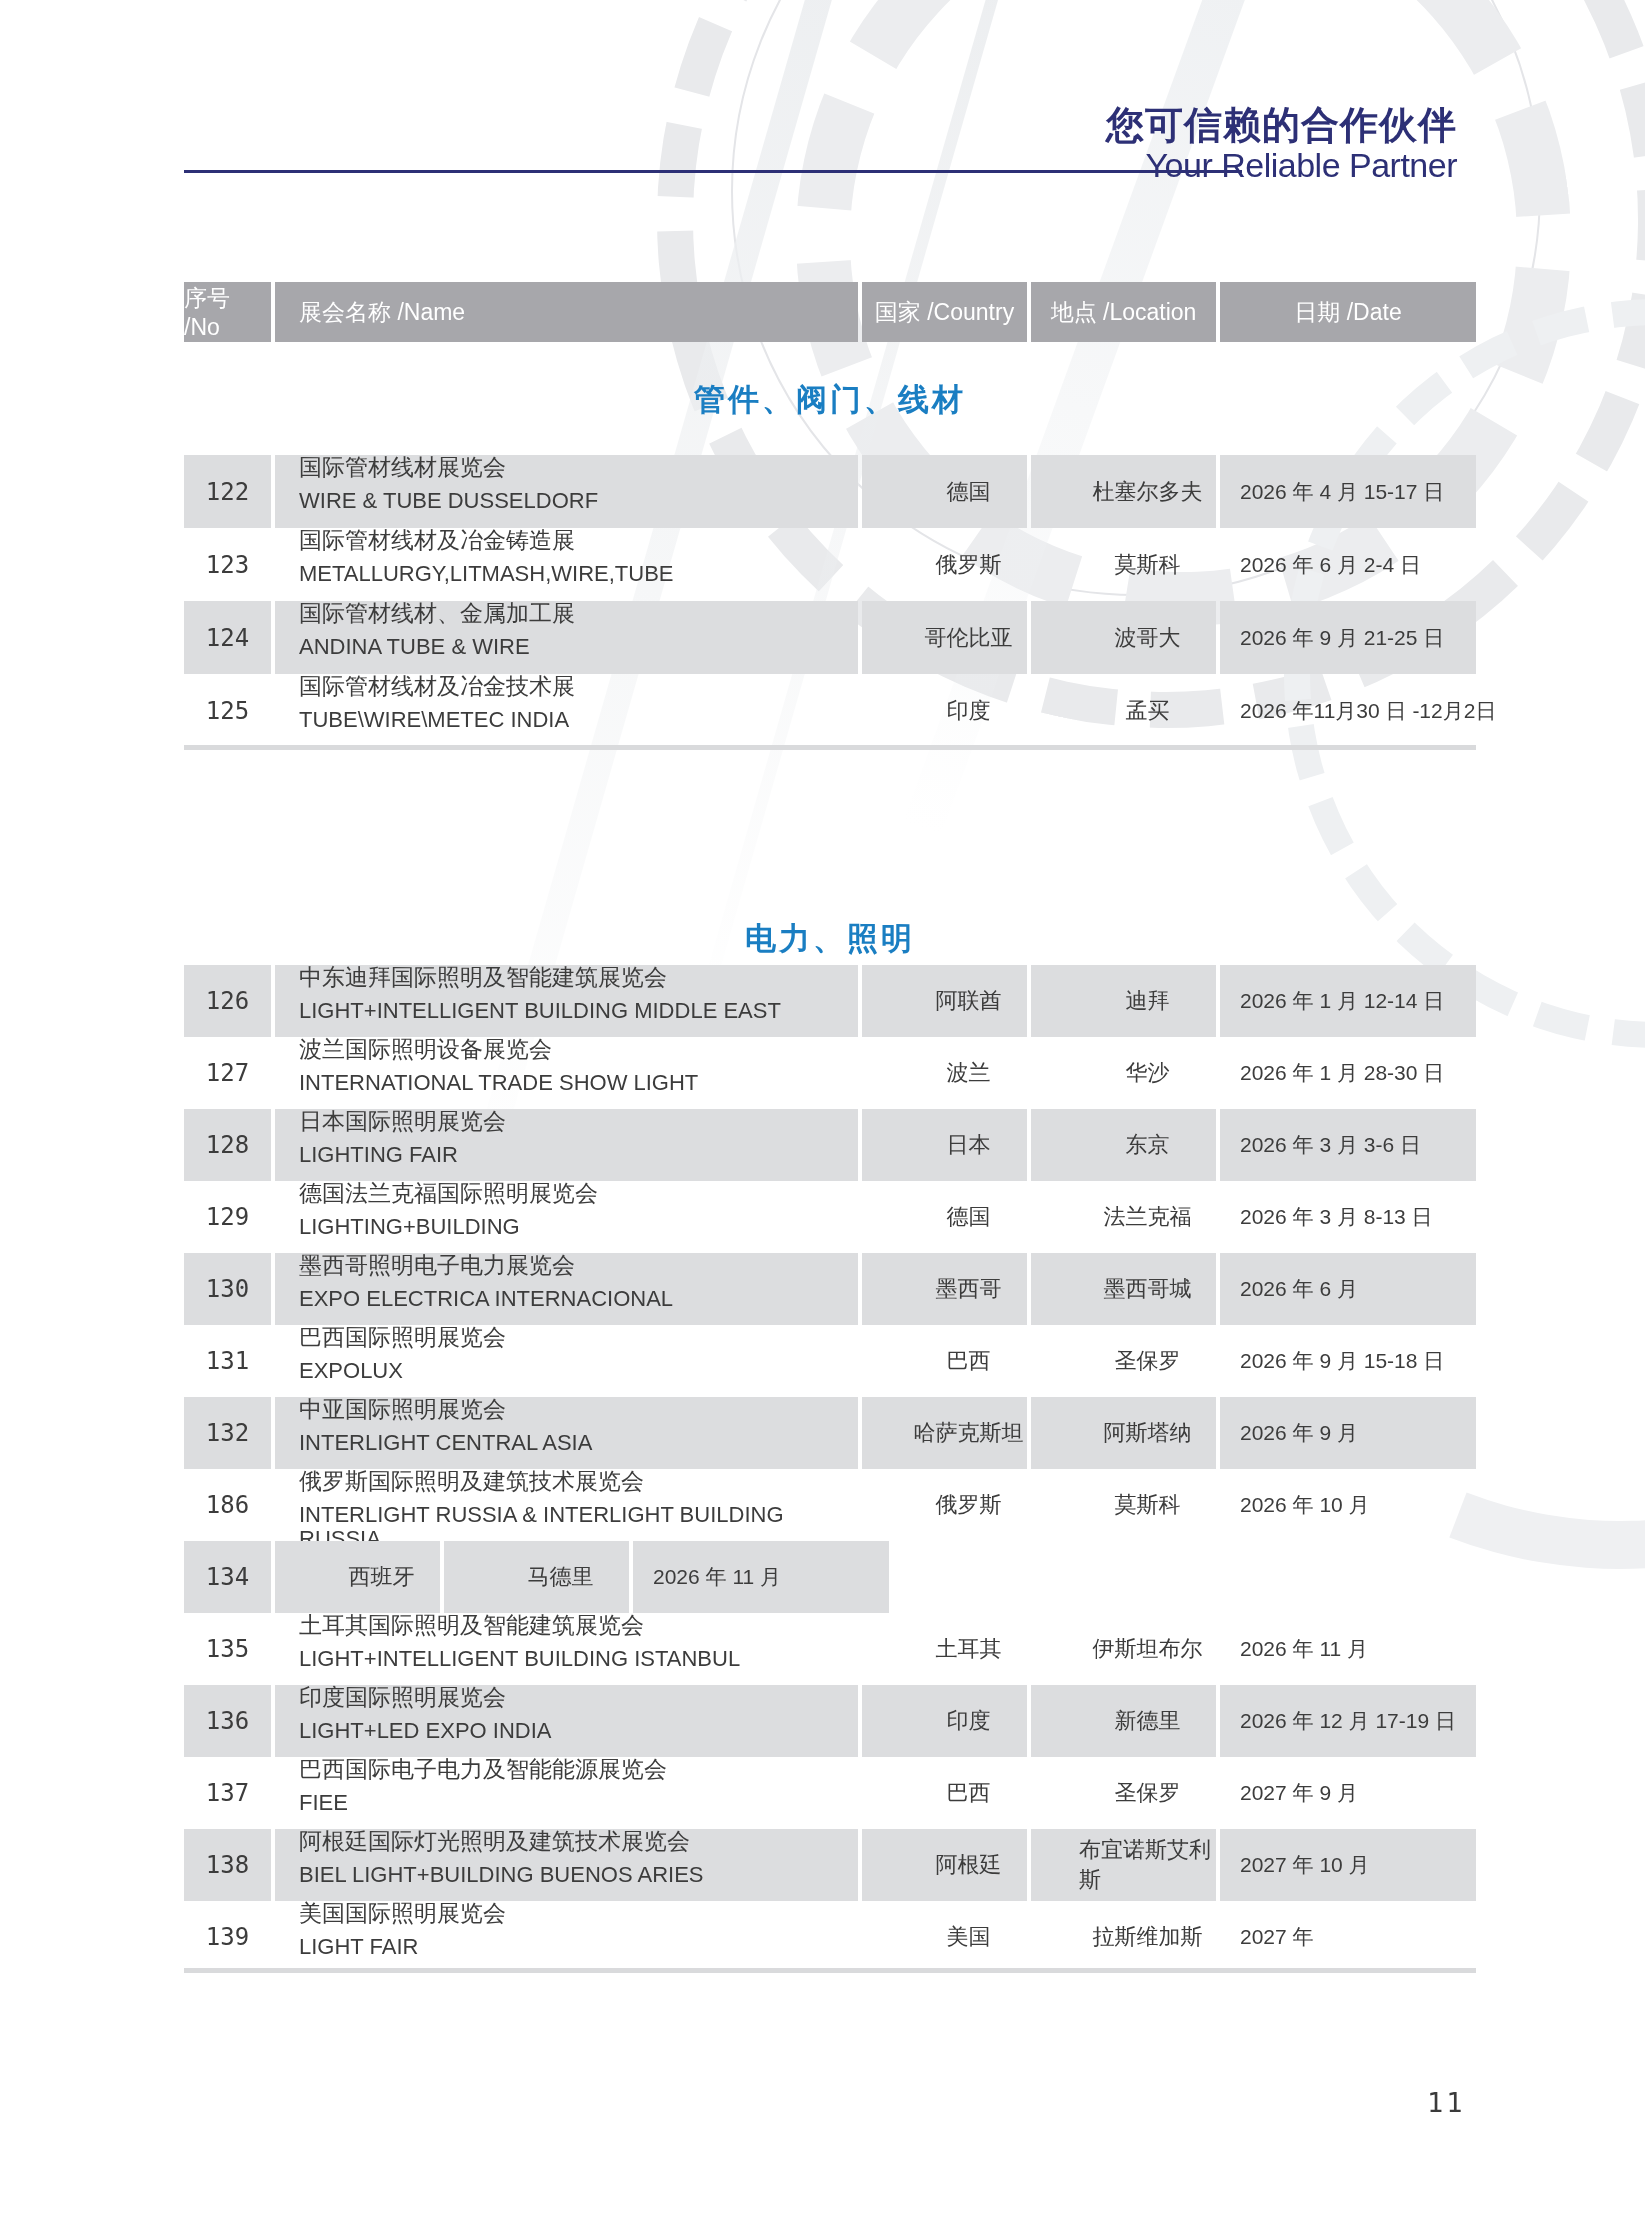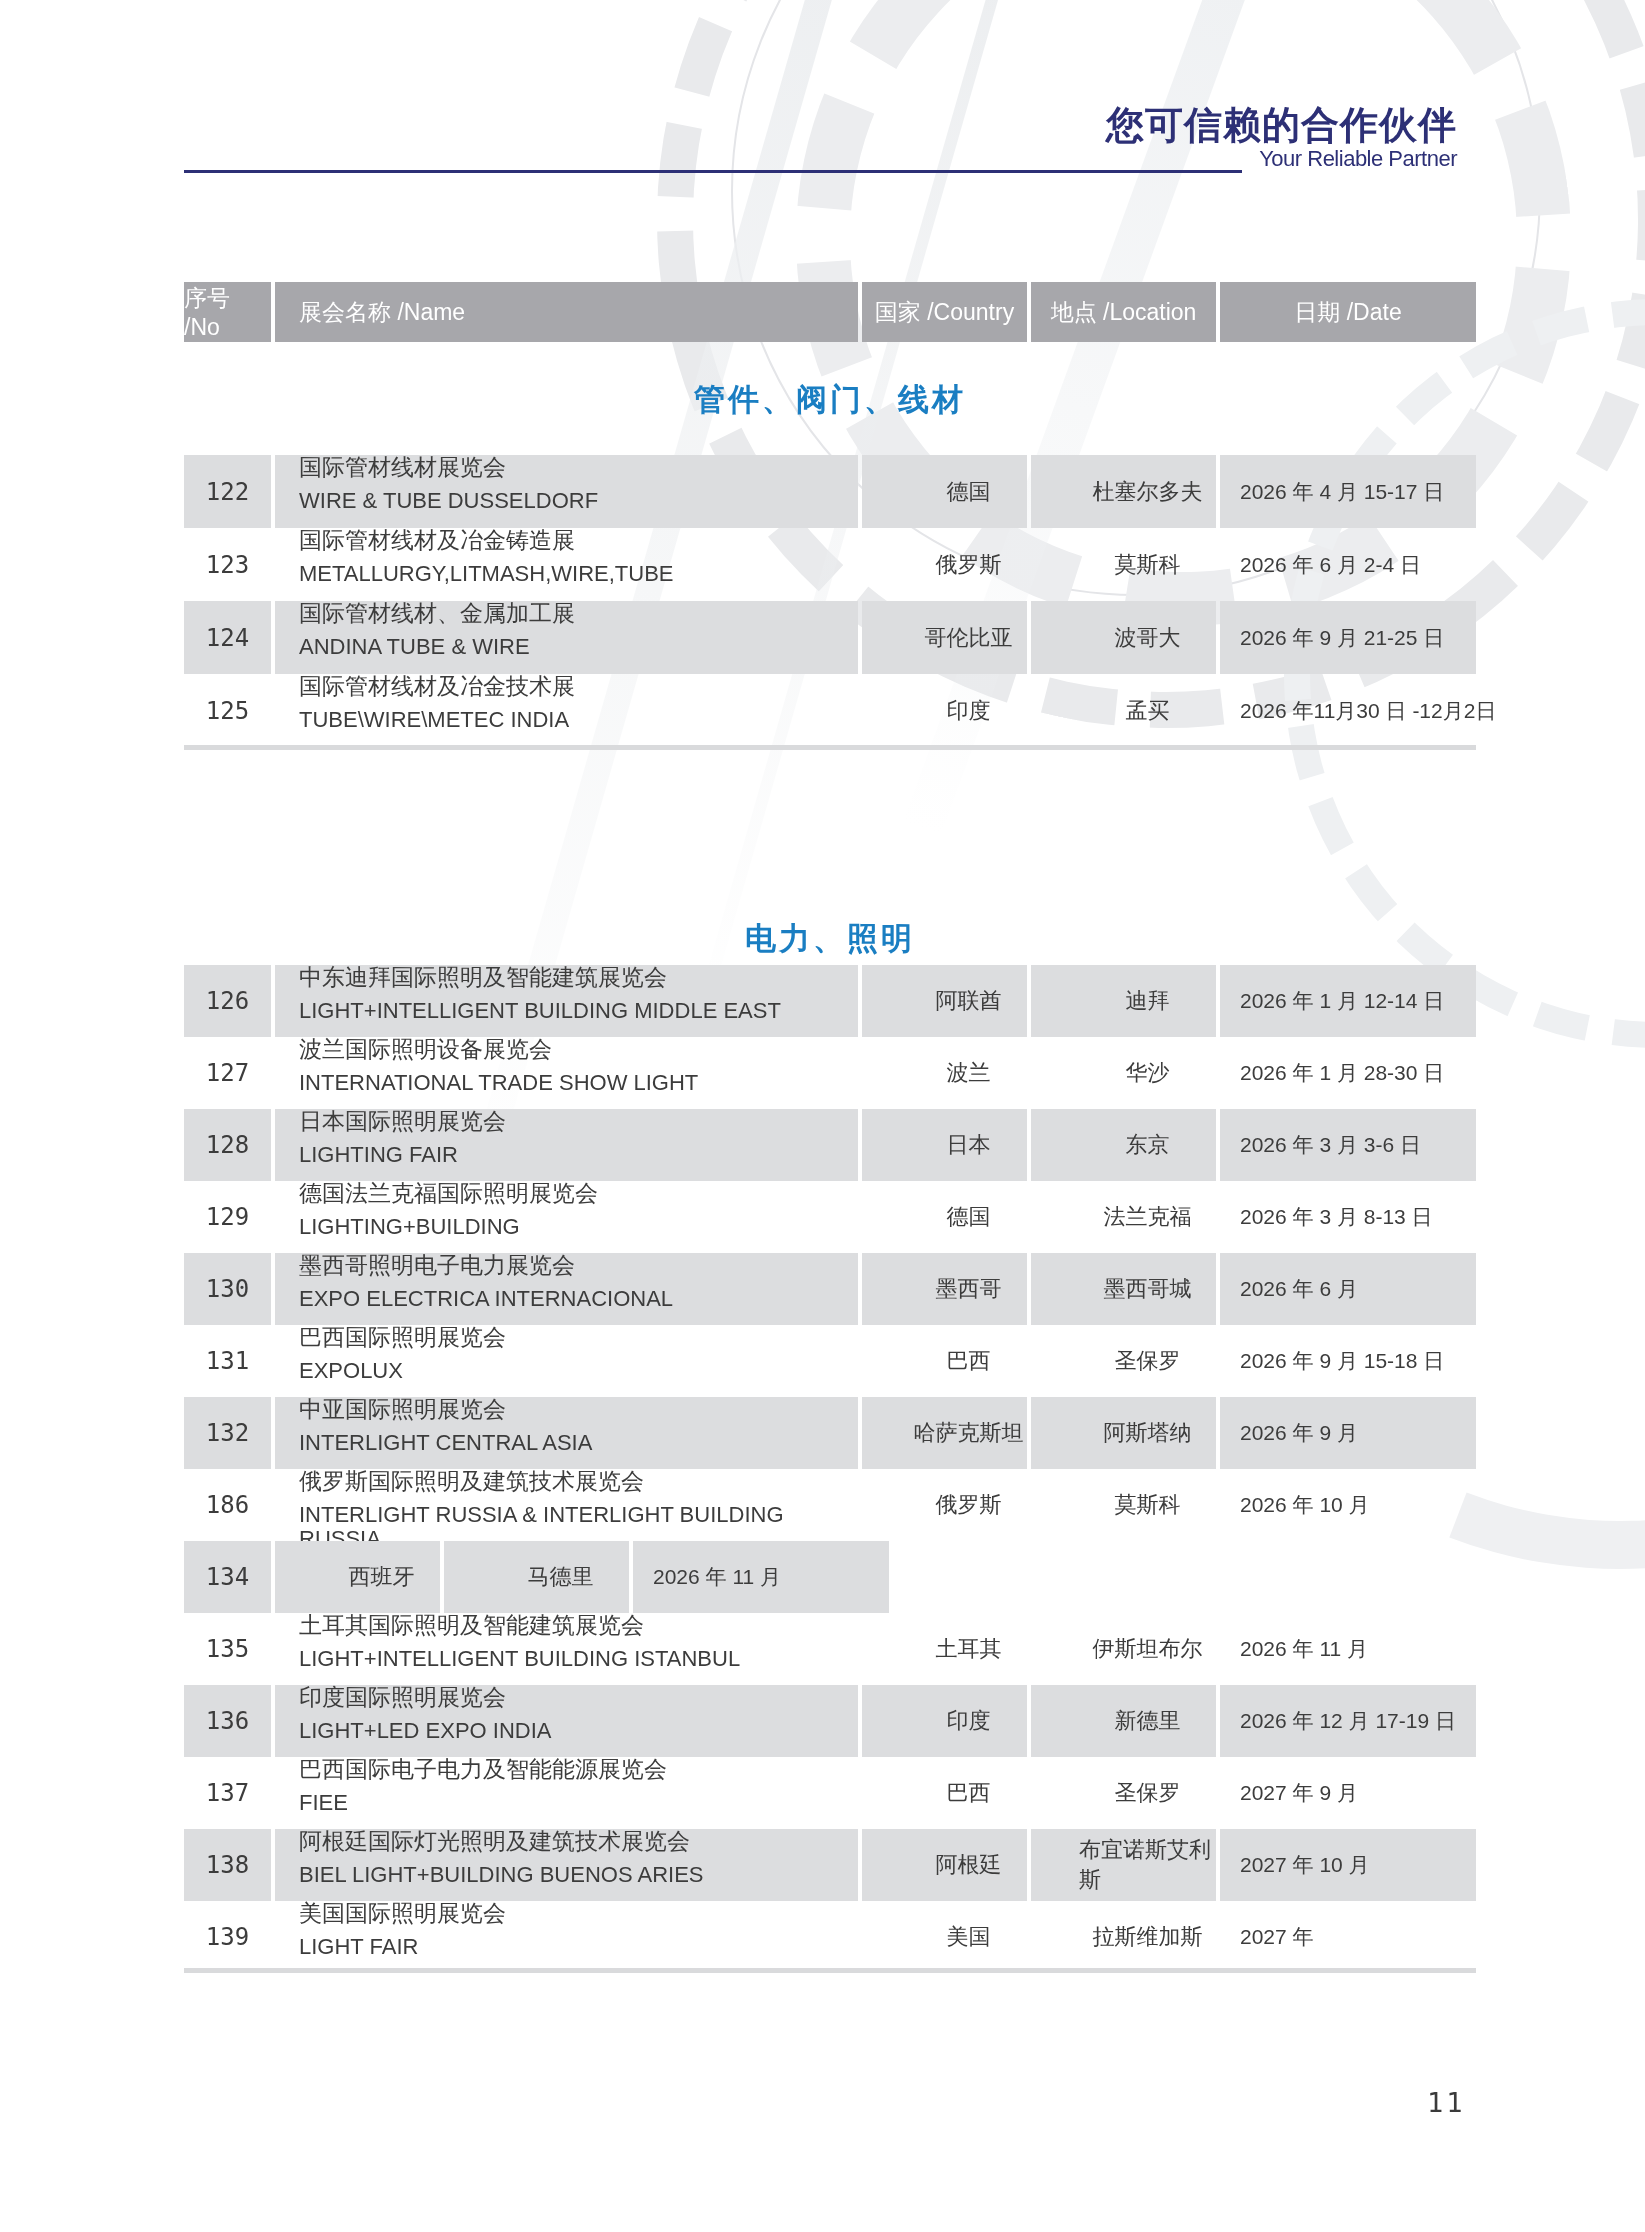--- a/index.html
+++ b/index.html
@@ -14,21 +14,21 @@
   .wm-ring1{left:657px;top:-289px;width:945px;height:945px;border:36px dashed #e9eaec;border-radius:50%;transform:rotate(12deg);}
   .wm-ring2{left:796px;top:-149px;width:667px;height:667px;border:54px dashed #ecedef;border-radius:50%;transform:rotate(-8deg);}
   .wm-ring3{left:731px;top:-214px;width:806px;height:806px;border:2px solid #e4e5e8;border-radius:50%;}
   .wm-swoosh{left:1144px;top:617px;width:856px;height:856px;border:48px solid #eff0f2;border-left-color:transparent;border-top-color:transparent;border-radius:50%;transform:rotate(-24deg);}
   .wm-swoosh2{left:1284px;top:299px;width:697px;height:697px;border:26px dashed #eef0f2;border-radius:50%;transform:rotate(30deg);}
   .wm-bar1{left:637px;top:-60px;width:26px;height:1294px;background:linear-gradient(#edeff1,rgba(255,255,255,0));transform:rotate(16deg);}
   .wm-bar2{left:846px;top:-60px;width:12px;height:1095px;background:linear-gradient(#eceef0,rgba(255,255,255,0));transform:rotate(16deg);}
   .wm-bar3{left:1055px;top:-40px;width:40px;height:896px;background:linear-gradient(#eff1f3,rgba(255,255,255,0));transform:rotate(20deg);}
   
   .brand-cn{position:absolute;top:100px;right:189px;font-size:38px;font-weight:700;color:#2d3076;z-index:2;letter-spacing:1px;}
-  .brand-en{position:absolute;top:146px;right:189px;font-size:22px;font-weight:400;color:#2d3076;z-index:2;letter-spacing:-0.5px;}
+  .brand-en{position:absolute;top:146px;right:189px;font-size:34px;font-weight:400;color:#2d3076;z-index:2;letter-spacing:-0.5px;}
   .brand-rule{position:absolute;top:170px;left:184px;width:1058px;height:3px;background:#2d3076;z-index:2;}
   
   .thead{position:absolute;top:282px;left:184px;width:1292px;height:60px;display:flex;gap:4px;z-index:2;}
   .thead .hcell{background:#a7a7ab;color:#ffffff;font-size:23px;display:flex;align-items:center;justify-content:center;}
   .c-no{width:87px;flex:0 0 87px;}
   .c-name{width:583px;flex:0 0 583px;}
   .c-country{width:165px;flex:0 0 165px;}
   .c-location{width:185px;flex:0 0 185px;}
   .c-date{width:256px;flex:0 0 256px;}
   .thead .c-name{justify-content:flex-start;padding-left:24px;box-sizing:border-box;}

